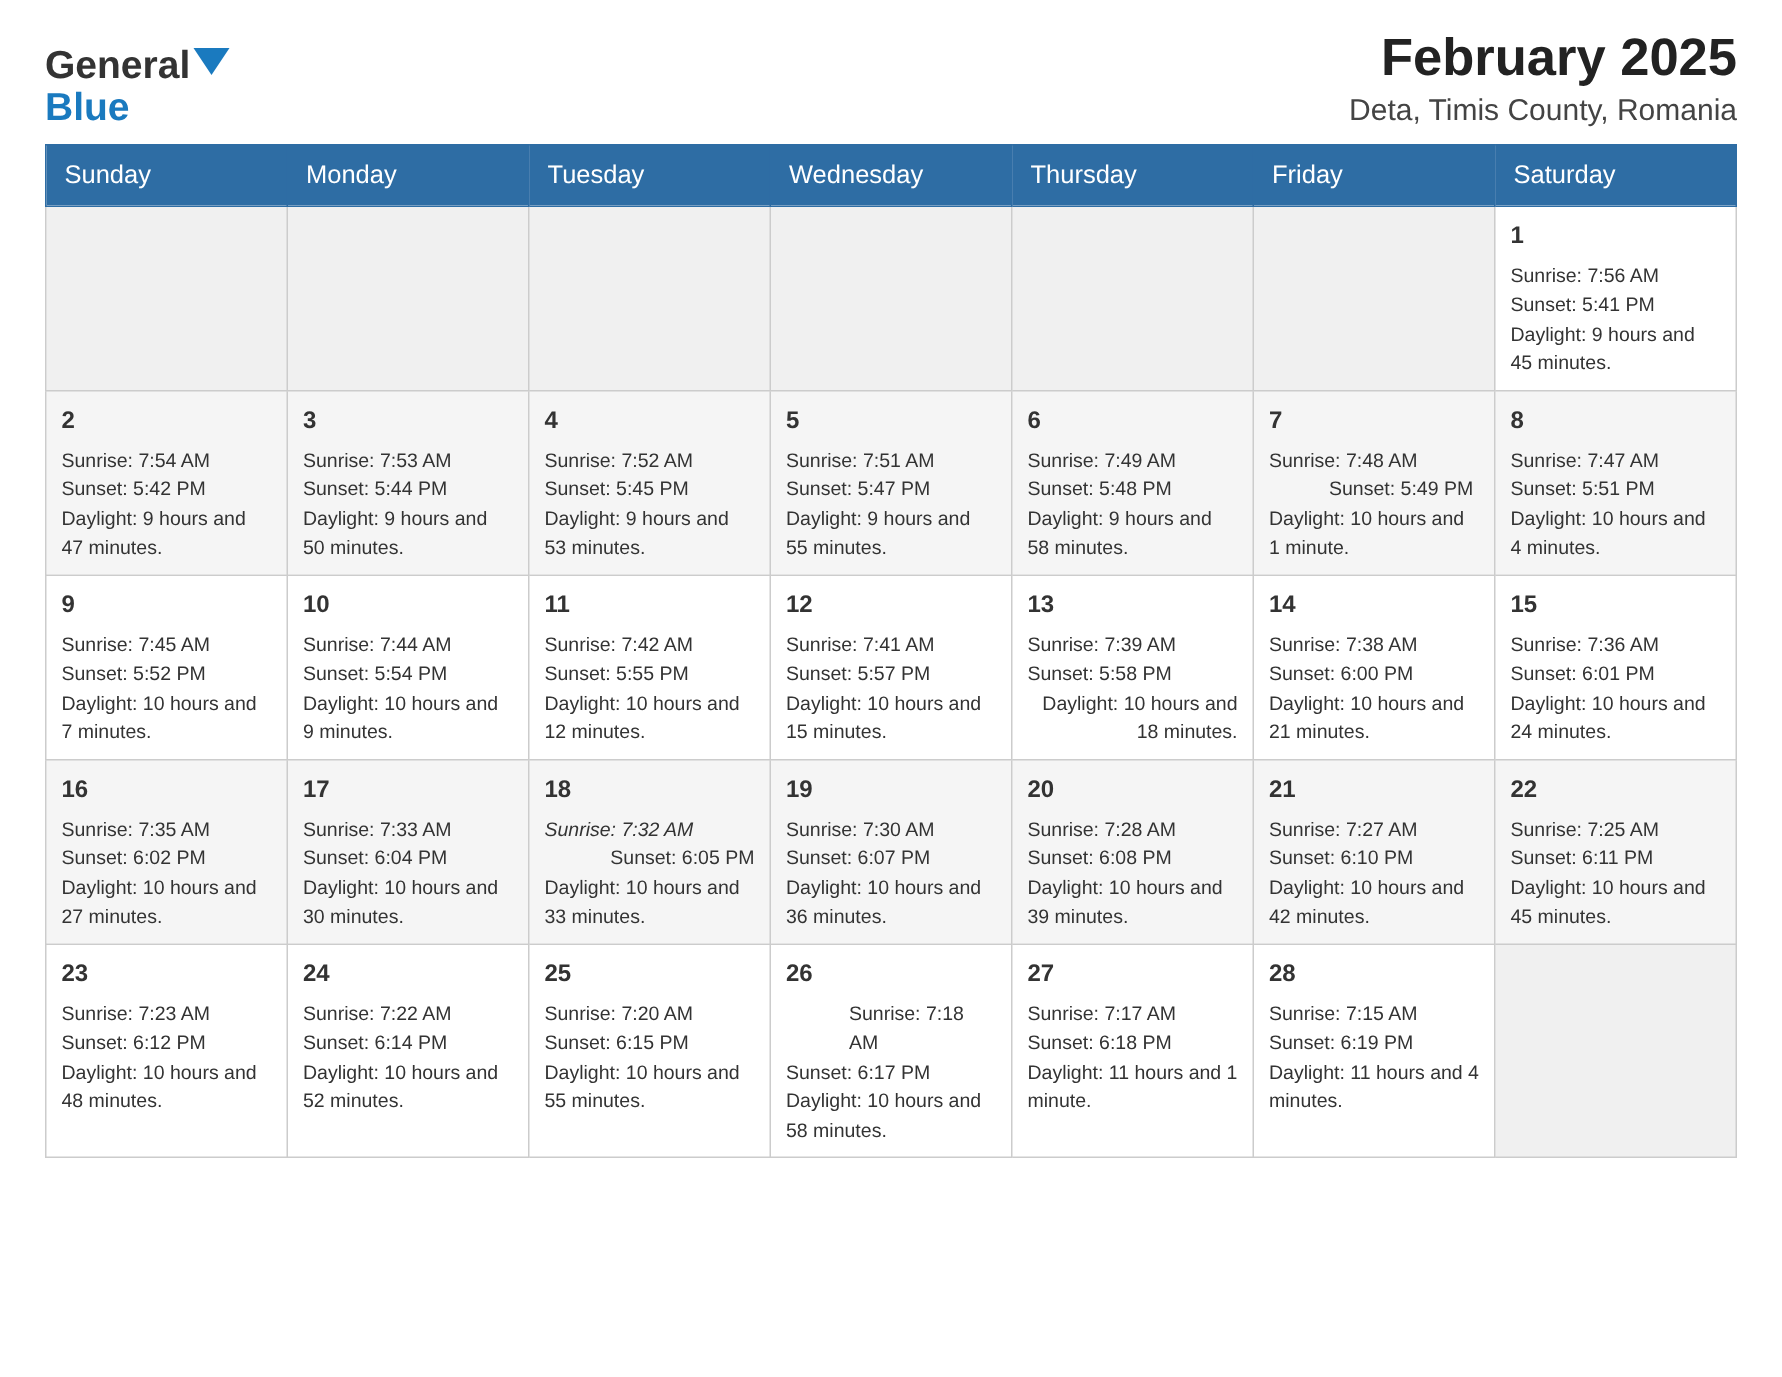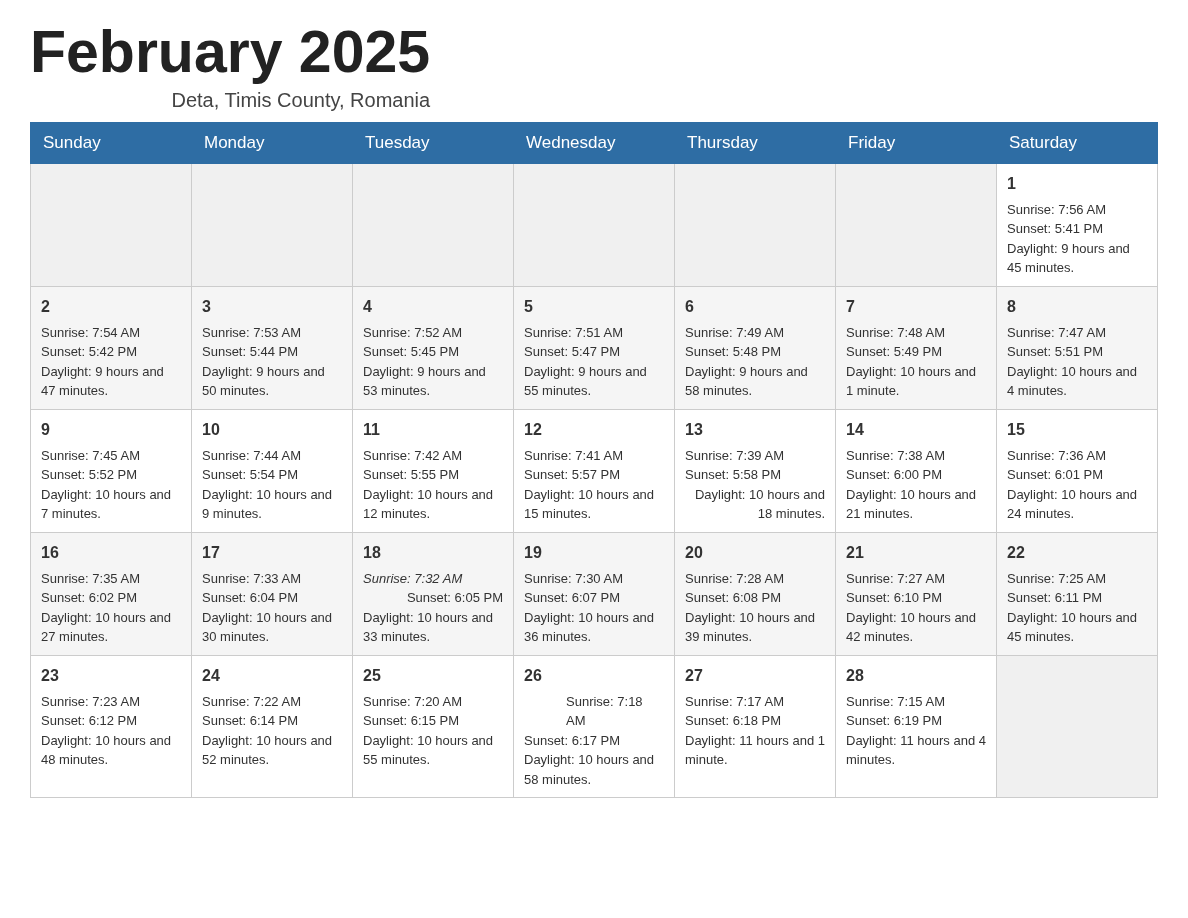--- a/index.html
+++ b/index.html
@@ -35,21 +35,21 @@
       border-top: 18px solid #1a7abf;
       display: inline-block;
       margin-left: 2px;
       vertical-align: middle;
       margin-top: -4px;
     }
     .title-container {
       text-align: right;
     }
     .calendar-title {
-      font-size: 59px;
+      font-size: 35px;
       font-weight: bold;
       color: #222;
       line-height: 1.1;
     }
     .calendar-subtitle {
       font-size: 20px;
       color: #444;
       margin-top: 4px;
     }
     .calendar {
@@ -92,20 +92,31 @@
       background: #f5f5f5;
     }
     .calendar tbody tr td.empty-cell {
       background: #f0f0f0;
     }
   </style>
 </head>
 <body>
 
 <div class="header">
+  <div class="logo-container">
+    <div>
+      <div style="display:flex;align-items:center;">
+        <span class="logo-text">General</span>
+        <span class="logo-icon"></span>
+      </div>
+      <div style="display:flex;align-items:center;margin-top:2px;">
+        <span class="logo-text" style="color:#1a7abf;font-size:26px;">Blue</span>
+      </div>
+    </div>
+  </div>
   <div class="title-container">
     <div class="calendar-title">February 2025</div>
     <div class="calendar-subtitle">Deta, Timis County, Romania</div>
   </div>
 </div>
 
 <table class="calendar">
   <thead>
     <tr>
       <th>Sunday</th>
@@ -159,21 +170,21 @@
         </td>
         <td>
           <span class="day-num">6</span>
           <span style="display: block;">Sunrise: 7:49 AM</span>
           <span style="display: block;">Sunset: 5:48 PM</span>
           <span style="display: block;">Daylight: 9 hours and 58 minutes.</span>
         </td>
         <td>
           <span class="day-num">7</span>
           <span style="display: block;">Sunrise: 7:48 AM</span>
-          <span style="display: block;">Sunset: 5:49 PM</span>
+          <span style="display: block; margin-left: 40px;">Sunset: 5:49 PM</span>
           <span style="display: block;">Daylight: 10 hours and 1 minute.</span>
         </td>
         <td>
           <span class="day-num">8</span>
           <span style="display: block;">Sunrise: 7:47 AM</span>
           <span style="display: block;">Sunset: 5:51 PM</span>
           <span style="display: block;">Daylight: 10 hours and 4 minutes.</span>
         </td>
       </tr>
       <tr>

